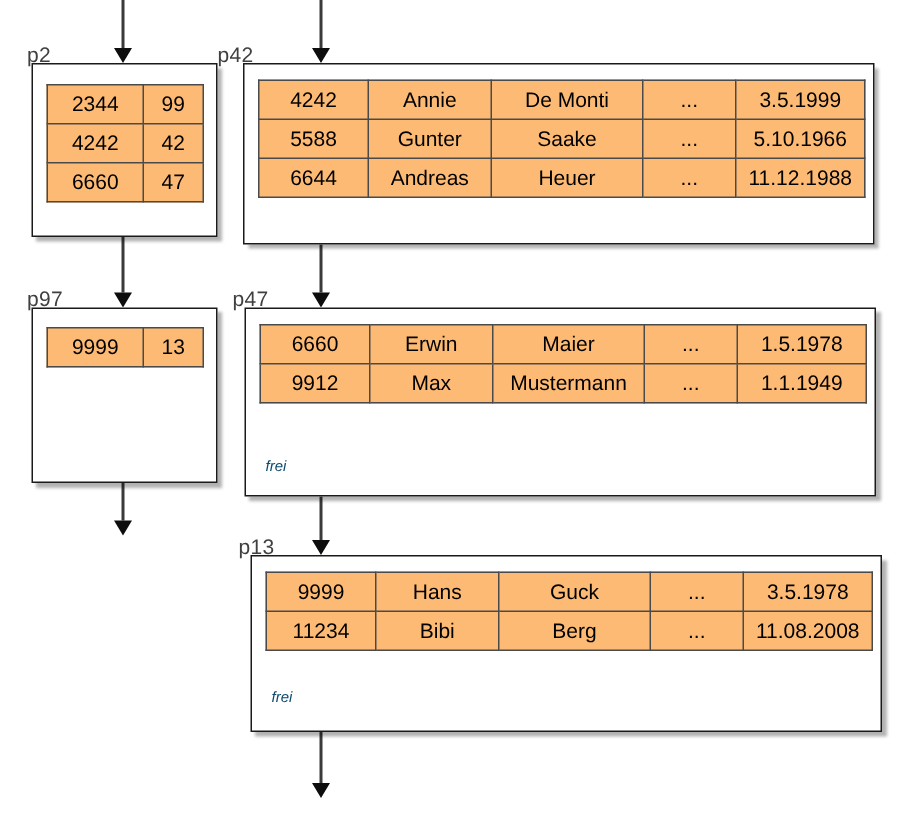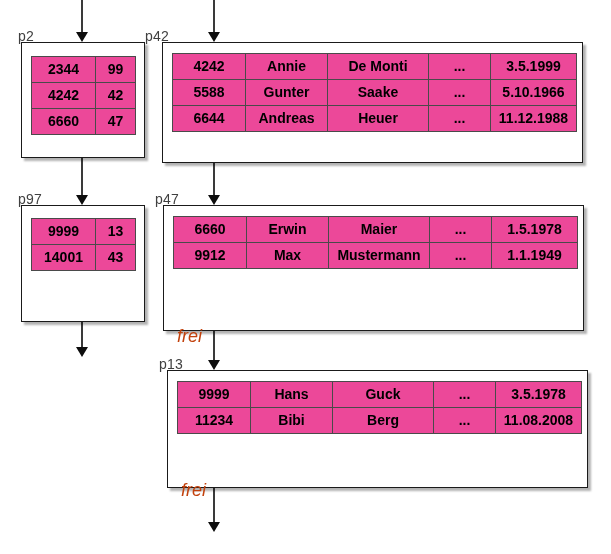--- a/index.html
+++ b/index.html
@@ -31,42 +31,40 @@
     color: #404040;
     letter-spacing: 0.2px;
     white-space: nowrap;
     font-family: "Liberation Sans", sans-serif;
   }
   
   .tbl {
     position: absolute;
     border-collapse: collapse;
     table-layout: fixed;
-    background: #ec4899;
-    font-weight: bold;
+    background: #fdba74;
   }
   .tbl td {
     border: 1.2px solid #4a4a4a;
     text-align: center;
     font-size: 14px;
     color: #000000;
     padding: 0;
     height: 25px;
     line-height: 25px;
     white-space: nowrap;
     overflow: hidden;
     font-family: "Liberation Sans", sans-serif;
   }
   .frei {
     position: absolute;
     font-style: italic;
-    font-size: 18px;
-    color: #c2410c;
-    font-family: "Liberation Sans", sans-serif;
-    margin-top: 20px;
+    font-size: 10px;
+    color: #0c4a6e;
+    font-family: "Liberation Sans", sans-serif;
   }
   
   .arrow {
     position: absolute;
   }
   .arrow .shaft {
     position: absolute;
     left: 50%;
     top: 0;
     width: 1.6px;
@@ -188,24 +186,20 @@
   <table class="tbl" style="left:31px; top:218px; width:104px;">
     <colgroup>
         <col style="width:64px">
         <col style="width:40px">
       </colgroup>
     <tbody>
         <tr>
           <td>9999</td>
           <td>13</td>
         </tr>
-        <tr>
-          <td>14001</td>
-          <td>43</td>
-        </tr>
       </tbody>
   </table>
 
   <div class="page-label" style="left:155px; top:191px;">p47</div>
   <div class="page-box" style="left:163px; top:205px; width:421px; height:126px;"></div>
   <table class="tbl" style="left:173px; top:216px; width:404px;">
     <colgroup>
         <col style="width:73px">
         <col style="width:82px">
         <col style="width:101px">

